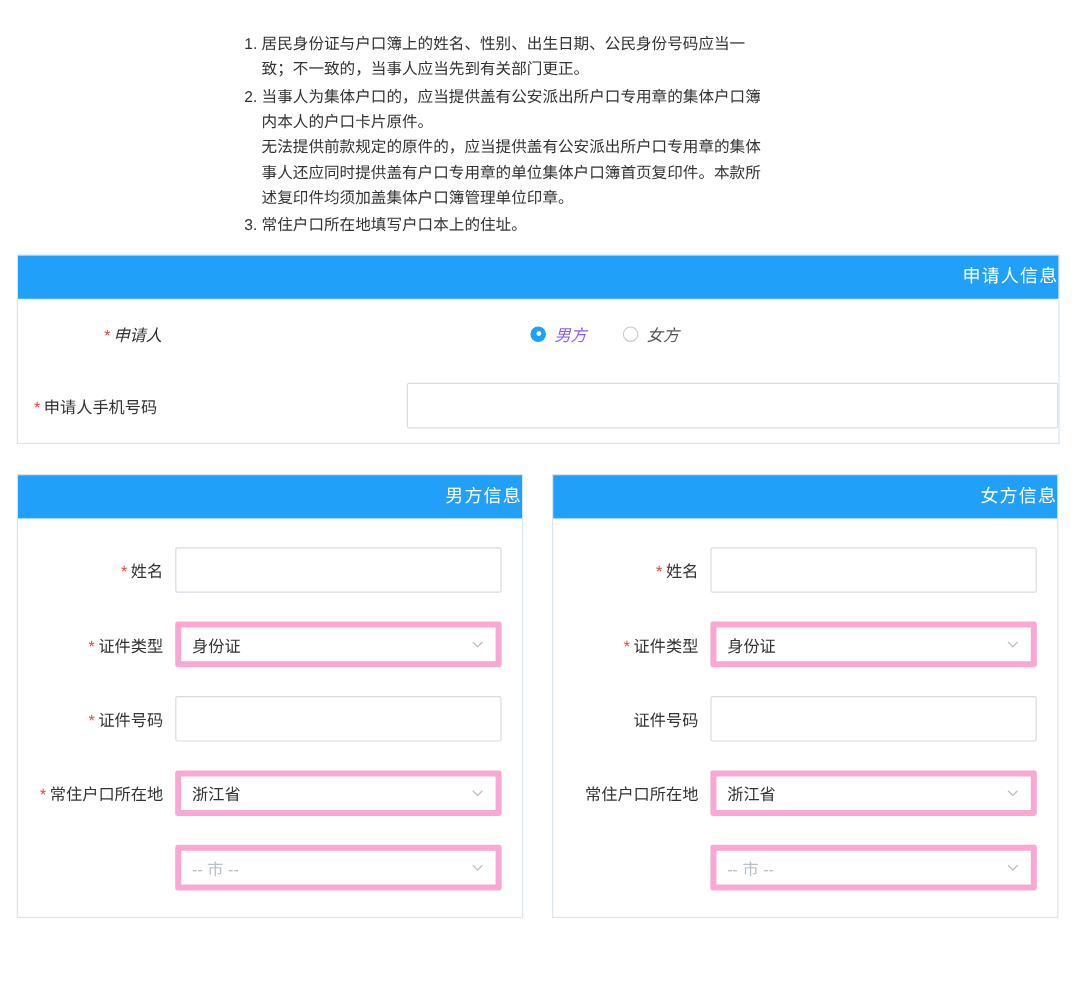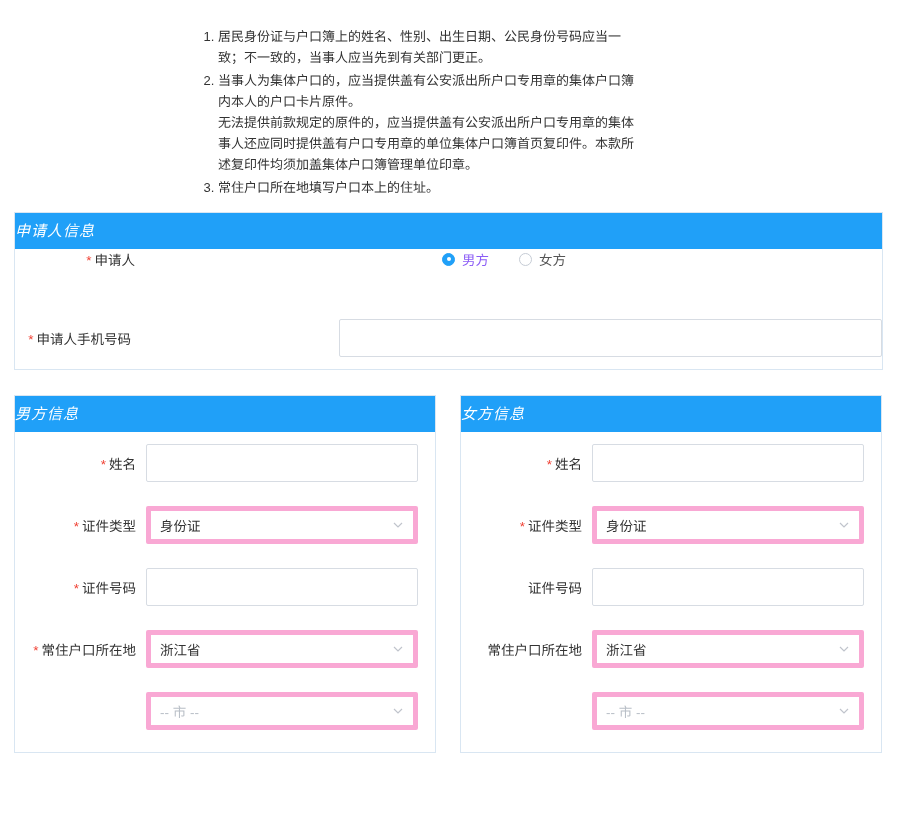--- a/index.html
+++ b/index.html
@@ -51,26 +51,25 @@
   }
 
   
   .panel {
     border: 1px solid #d9e6f2;
     background: #fff;
   }
   .panel-head {
     background: #20a0f8;
     color: #ffffff;
-    text-align: left;
+    text-align: right;
     font-size: 15px;
     line-height: 36px;
     height: 36px;
     letter-spacing: 1px;
-    font-style: italic;
   }
 
   .applicant-panel {
     margin: 14px 14px 0 14px;
     width: 869px;
     margin-left: 14px;
   }
   .applicant-body {
     padding: 0;
   }
@@ -83,21 +82,22 @@
   }
   .req {
     color: #f04134;
     margin-right: 3px;
   }
 
   
   .applicant-row1 {
     height: 58px;
     display: flex;
-    align-items: flex-start;
+    align-items: center;
+    font-style: italic;
   }
   .applicant-row1 .label { width: 132px; }
   .radio-group {
     display: flex;
     align-items: center;
     margin-left: 295px;
   }
   .radio {
     display: flex;
     align-items: center;
@@ -162,21 +162,21 @@
     display: flex;
     gap: 24px;
     margin: 25px 14px 0 14px;
   }
   .col-panel {
     width: 422px;
     border: 1px solid #d9e6f2;
     background: #fff;
     padding-bottom: 10px;
   }
-  .col-body { padding-top: 0; }
+  .col-body { padding-top: 12px; }
   .col-row {
     display: flex;
     align-items: center;
     height: 62px;
   }
   .col-row .label {
     width: 131px;
     padding-right: 10px;
   }
   .field { width: 272px; }

